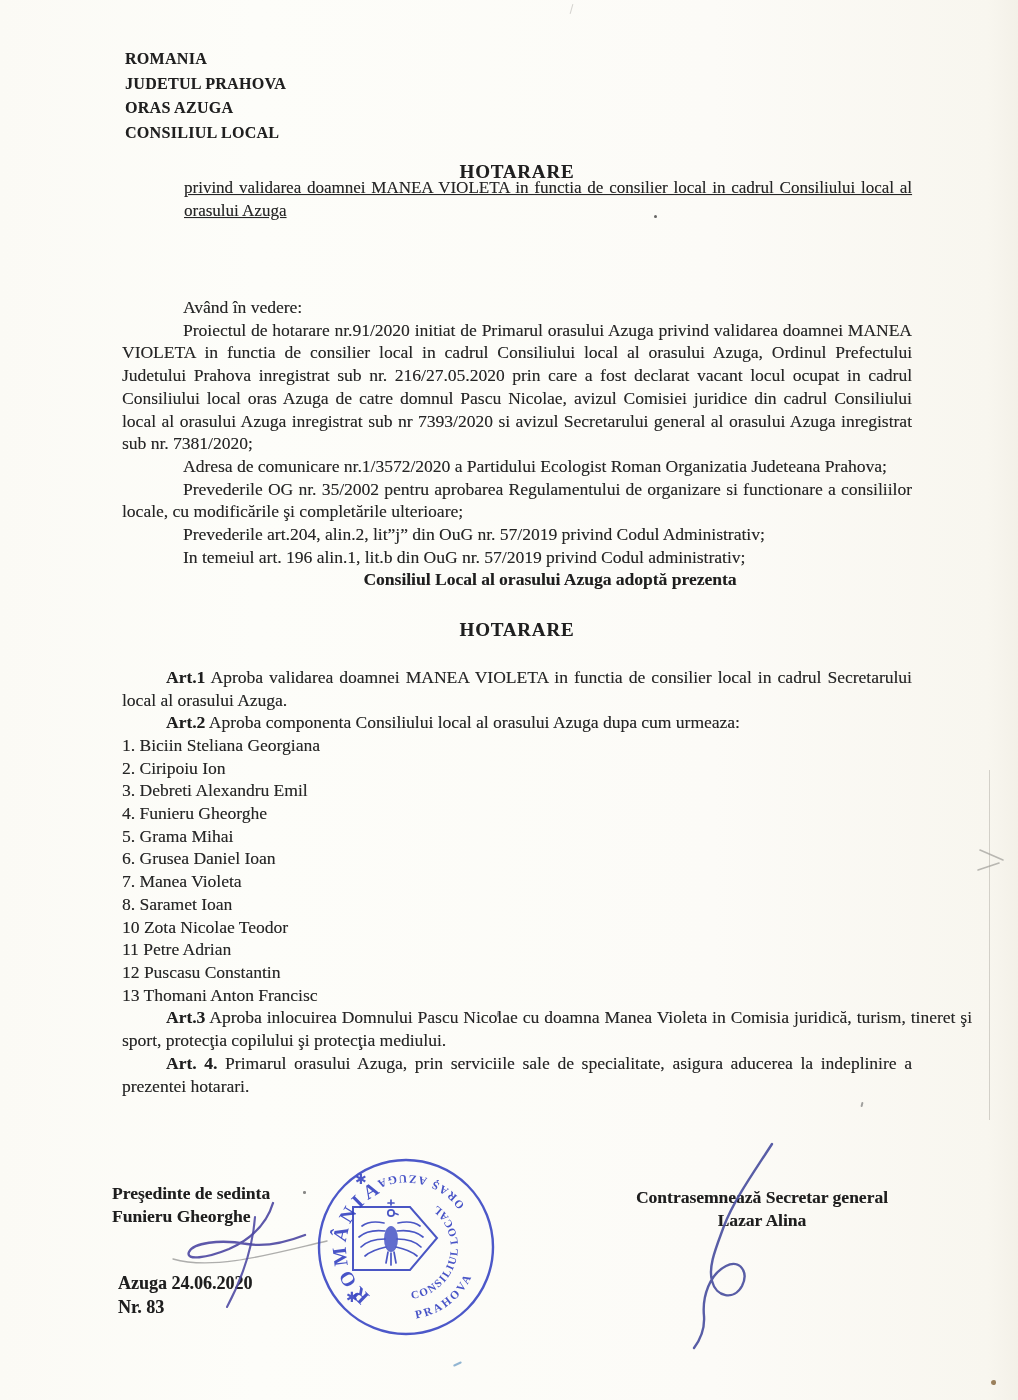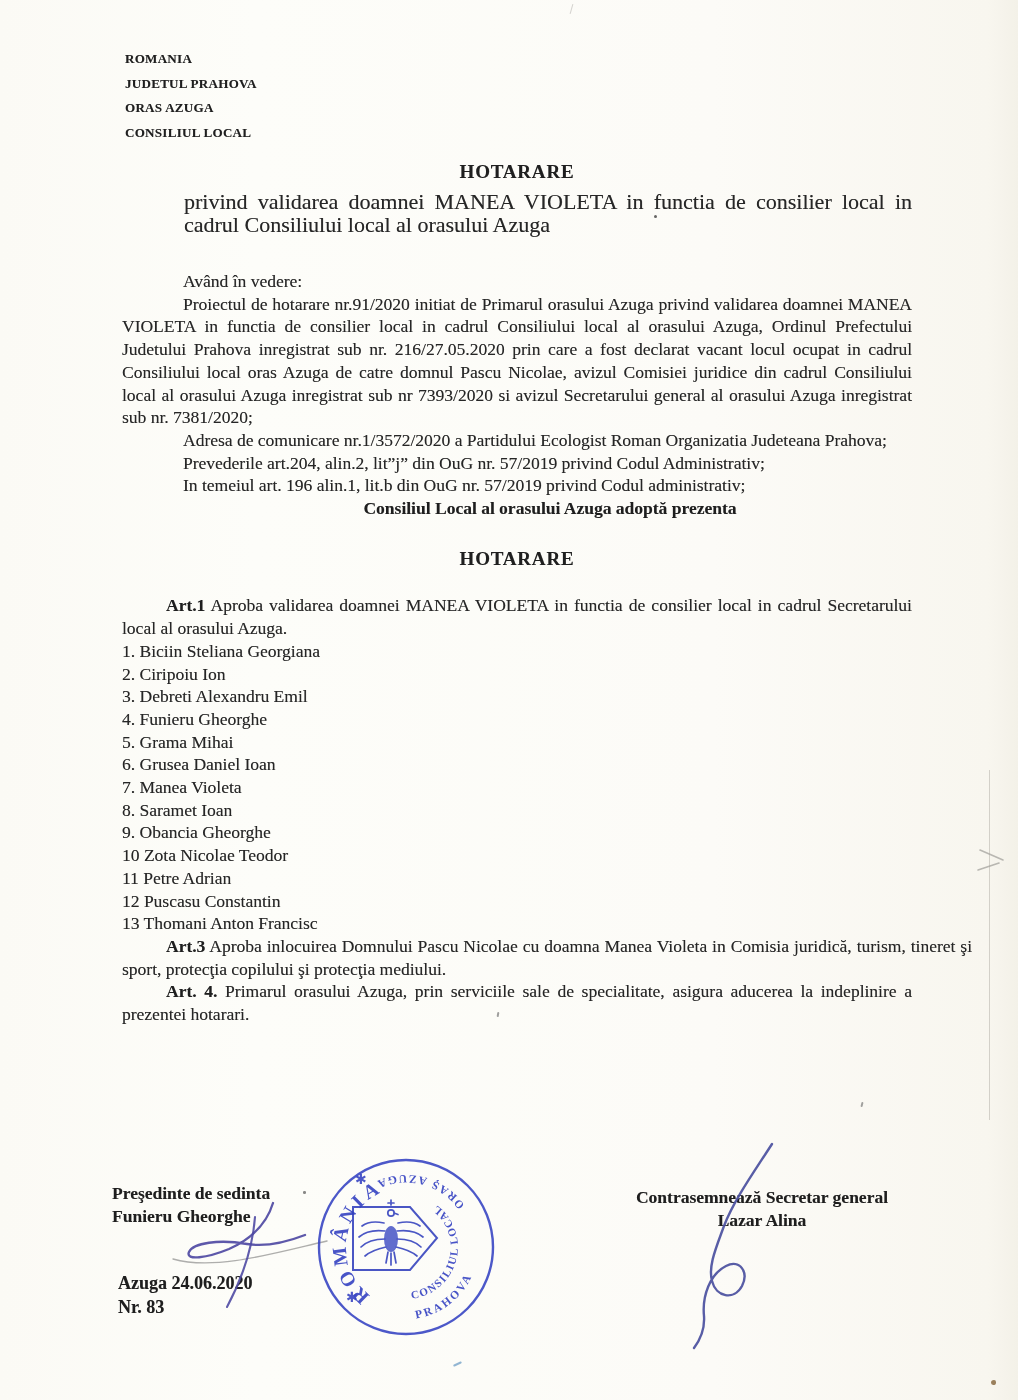--- a/index.html
+++ b/index.html
@@ -9,34 +9,34 @@
     margin:0 auto;
     background:linear-gradient(90deg,#fbfaf5 0%,#fdfdf9 25%,#fcfbf7 70%,#f8f6ef 97%,#f3f1e8 100%);
     overflow:hidden;
     font-family:"Liberation Serif","DejaVu Serif",serif;
     color:#262626;
   }
   .txt{ text-shadow:0.2px 0.2px 0.6px rgba(55,55,55,0.45); }
 
   .header{
     position:absolute;left:125px;top:47px;
-    font-weight:bold;font-size:13px;line-height:24.5px;
+    font-weight:bold;font-size:16px;line-height:24.5px;
     color:#1f1f1f;letter-spacing:0.3px;
   }
   .doc-title{
     position:absolute;left:122px;top:161px;width:790px;
     text-align:center;font-weight:bold;font-size:19px;letter-spacing:0.8px;color:#1f1f1f;
   }
   .subtitle{
-    position:absolute;left:184px;top:191px;width:728px;
-    font-size:22px;line-height:22.7px;text-align:justify;
+    position:absolute;left:184px;top:177px;width:728px;
+    font-size:17px;line-height:22.7px;text-align:justify;text-decoration:underline;
   }
 
   .doc-body{
-    position:absolute;left:122px;top:270px;width:790px;
+    position:absolute;left:122px;top:296px;width:790px;
     font-size:17.5px;line-height:22.7px;
   }
   .doc-body p{margin:0;}
   .p-indent{text-indent:61px;}
   .a-indent{text-indent:44px;}
   .just{text-align:justify;}
   .adoption{font-weight:bold;text-indent:66px;color:#1e1e1e;text-align:center;}
   .decision-title{
     text-align:center;font-weight:bold;font-size:19px;letter-spacing:0.8px;
     margin:28px 0 24px 0 !important;color:#1f1f1f;
@@ -82,39 +82,40 @@
     <div>CONSILIUL LOCAL</div>
   </div>
 
   <div class="doc-title txt">HOTARARE</div>
   <div class="subtitle txt">privind validarea  doamnei MANEA VIOLETA in functia de consilier local in cadrul Consiliului local al orasului Azuga</div>
 
   <div class="doc-body txt">
     <p class="p-indent">Având în vedere:</p>
     <p class="p-indent just">Proiectul de hotarare nr.91/2020 initiat de Primarul orasului Azuga privind validarea doamnei MANEA VIOLETA in functia de consilier local in cadrul Consiliului local al orasului Azuga, Ordinul Prefectului Judetului Prahova inregistrat sub nr. 216/27.05.2020 prin care a fost declarat vacant locul ocupat in cadrul Consiliului local oras Azuga de catre domnul Pascu Nicolae,  avizul Comisiei juridice din cadrul Consiliului local al orasului Azuga inregistrat sub nr 7393/2020 si avizul Secretarului general al orasului Azuga inregistrat sub nr. 7381/2020;</p>
     <p class="p-indent just">Adresa de comunicare nr.1/3572/2020 a Partidului Ecologist Roman Organizatia Judeteana Prahova;</p>
+    <p class="p-indent just">Prevederile OG nr. 35/2002 pentru aprobarea Regulamentului  de organizare si functionare a consiliilor locale, cu modificările şi completările ulterioare;</p>
     <p class="p-indent">Prevederile art.204, alin.2, lit”j” din OuG nr. 57/2019 privind Codul Administrativ;</p>
     <p class="p-indent">In temeiul art. 196 alin.1, lit.b din OuG nr. 57/2019 privind Codul administrativ;</p>
     <p class="adoption">Consiliul Local al orasului Azuga adoptă prezenta</p>
 
     <p class="decision-title">HOTARARE</p>
 
     <p class="a-indent just"><b class="artlbl">Art.1</b> <span>Aproba  validarea doamnei MANEA VIOLETA in functia de consilier local in cadrul Secretarului local al orasului Azuga.</span></p>
 
+    <p class="a-indent"><b class="artlbl">Art.2</b> <span>Aproba componenta Consiliului local al orasului Azuga dupa cum urmeaza:</span></p>
 
     <div class="members">
       <div>1. Biciin Steliana Georgiana</div>
       <div>2. Ciripoiu Ion</div>
       <div>3. Debreti Alexandru Emil</div>
       <div>4. Funieru Gheorghe</div>
       <div>5. Grama Mihai</div>
       <div>6. Grusea Daniel Ioan</div>
       <div>7. Manea Violeta</div>
       <div>8. Saramet Ioan</div>
-      <div>9. Obancia Gheorghe</div>
       <div>10 Zota Nicolae Teodor</div>
       <div>11 Petre Adrian</div>
       <div>12 Puscasu Constantin</div>
       <div>13 Thomani Anton Francisc</div>
     </div>
 
     <p class="a-indent just art3"><b class="artlbl">Art.3</b> <span>Aproba inlocuirea Domnului Pascu Nicolae cu doamna Manea Violeta in Comisia juridică, turism, tineret şi sport, protecţia copilului şi protecţia mediului.</span></p>
 
     <p class="a-indent just"><b class="artlbl">Art. 4.</b> <span>Primarul orasului Azuga, prin serviciile sale de specialitate, asigura aducerea la indeplinire a prezentei hotarari.</span></p>
   </div>

